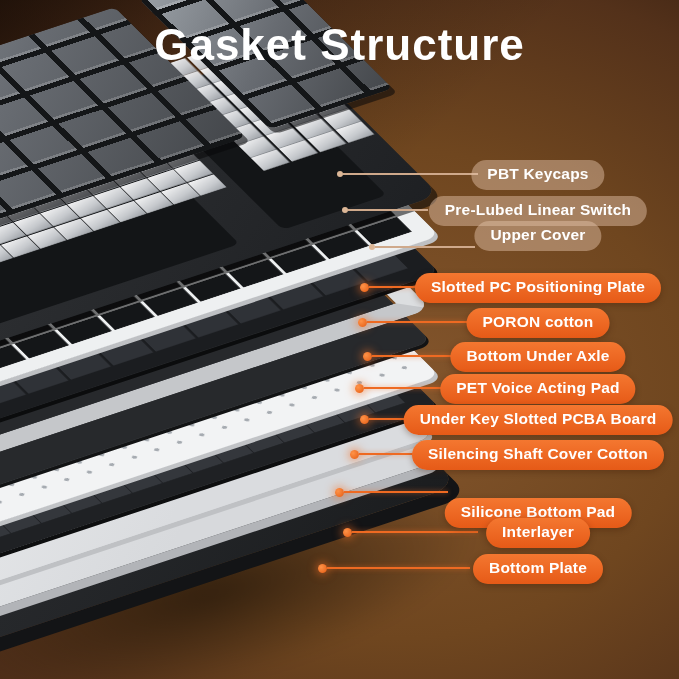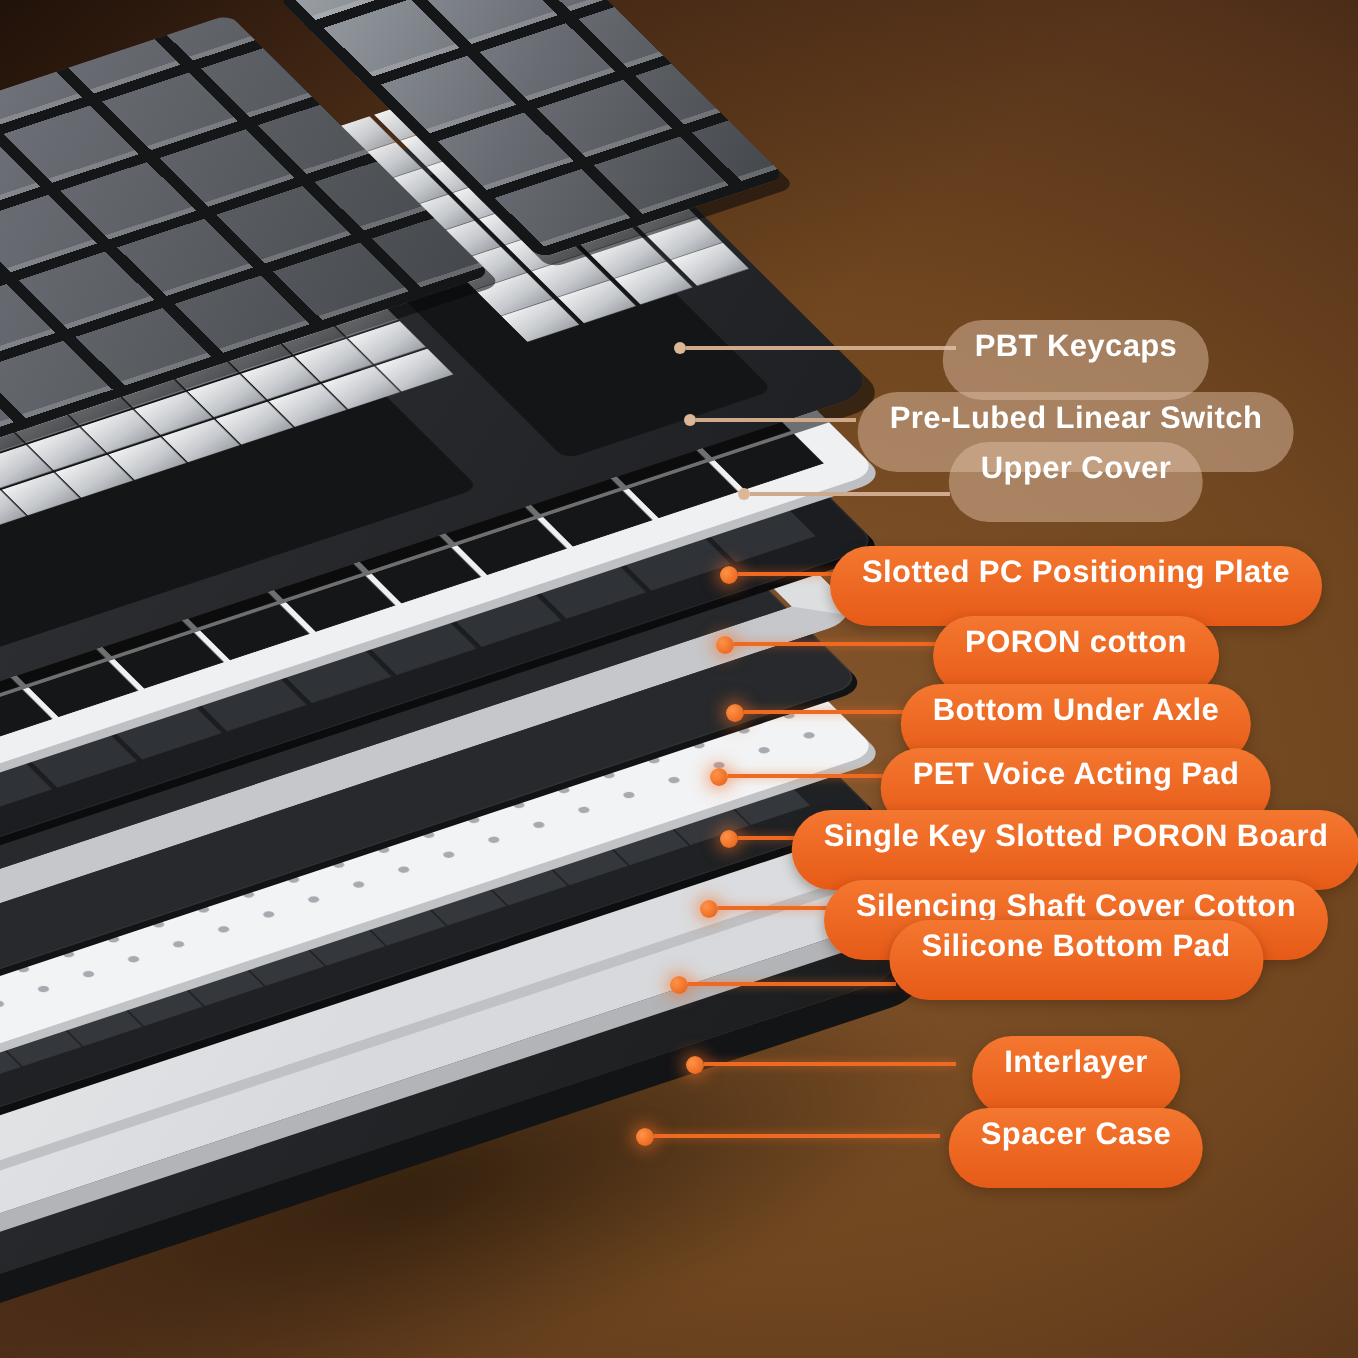--- a/index.html
+++ b/index.html
@@ -93,30 +93,31 @@
   .connector .line{flex:1 1 auto;}
   .connector.tan .dot{width:6px;height:6px;background:#dcb797;}
   .connector.tan .line{height:1.5px;background:#cfa98b;}
   .connector.orange .dot{width:9px;height:9px;
     background:radial-gradient(circle at 35% 35%, #ff9348, #e45c14);
     box-shadow:0 0 8px 2px rgba(242,112,40,.55);}
   .connector.orange .line{height:2px;background:#ee6a22;box-shadow:0 0 5px rgba(242,112,40,.6);}
 
   
   .pill{position:absolute;left:538px;transform:translateX(-50%);z-index:4;
-    height:40px;line-height:28px;padding:0 16px;border-radius:999px;
+    height:30px;line-height:28px;padding:0 16px;border-radius:999px;
     font-size:15.5px;font-weight:700;color:#ffffff;white-space:nowrap;letter-spacing:.2px;}
   .pill.tan{background:rgba(225,193,168,.48);}
   .pill.orange{background:linear-gradient(180deg,#f47730 0%,#e65a17 100%);
     box-shadow:0 2px 6px rgba(60,25,5,.35);}
 </style>
 </head>
 <body>
 
 <div class="hdr">
+  <div class="title">Gasket Structure</div>
 </div>
 
 <div class="floor-shadow"></div>
 
 <div class="kb-stack">
   <div class="kb-layer m0 l-bottom"></div>
   <div class="kb-layer m1 l-interlayer"></div>
   <div class="kb-layer m2 l-silicone"></div>
   <div class="kb-layer m3 l-silencing">
     <div class="sil-holes"></div>
@@ -195,17 +196,17 @@
     <span class="line"></span>
   </div>
 
 <div class="pill tan" style="top:160px;">PBT Keycaps</div>
 <div class="pill tan" style="top:196px;">Pre-Lubed Linear Switch</div>
 <div class="pill tan" style="top:221px;">Upper Cover</div>
 <div class="pill orange" style="top:273px;">Slotted PC Positioning Plate</div>
 <div class="pill orange" style="top:308px;">PORON cotton</div>
 <div class="pill orange" style="top:342px;">Bottom Under Axle</div>
 <div class="pill orange" style="top:374px;">PET Voice Acting Pad</div>
-<div class="pill orange" style="top:405px;">Single Key Slotted PORON Board</div>
+<div class="pill orange" style="top:405px;">Under Key Slotted PCBA Board</div>
 <div class="pill orange" style="top:440px;">Silencing Shaft Cover Cotton</div>
-<div class="pill orange" style="top:460px;">Silicone Bottom Pad</div>
+<div class="pill orange" style="top:498px;">Silicone Bottom Pad</div>
 <div class="pill orange" style="top:518px;">Interlayer</div>
-<div class="pill orange" style="top:554px;">Spacer Case</div>
+<div class="pill orange" style="top:554px;">Bottom Plate</div>
 
 </body></html>

